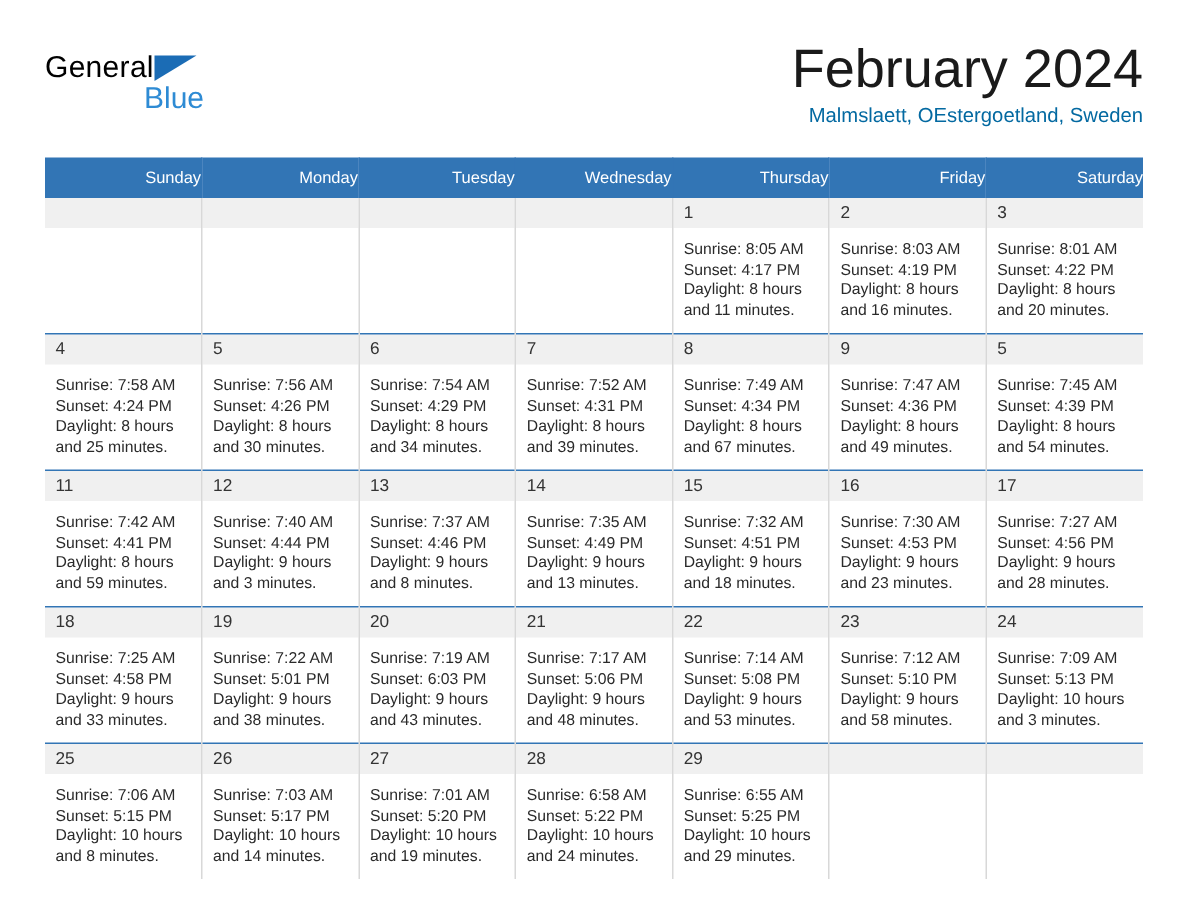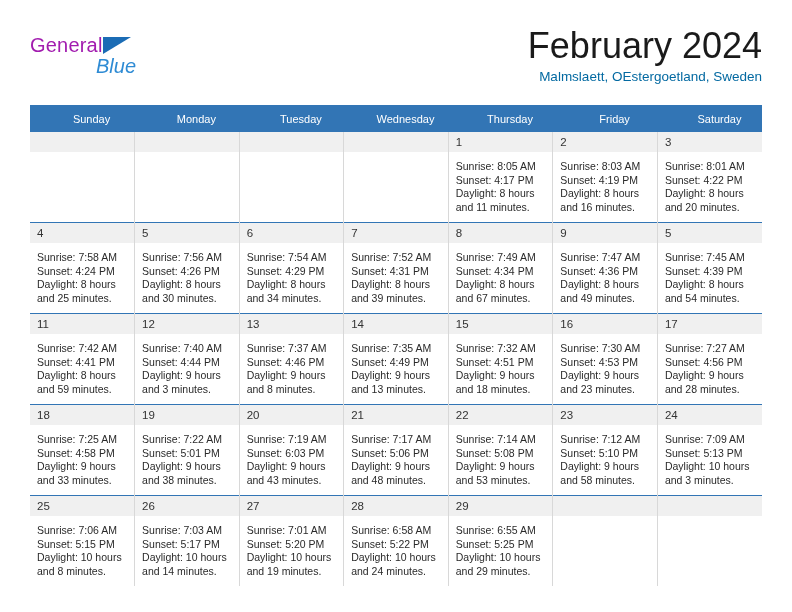--- a/index.html
+++ b/index.html
@@ -34,41 +34,40 @@
     left: 0;
     top: 4px;
     width: 200px;
     height: 50px;
   }
   .brand-line1 {
     position: relative;
     display: block;
     font-size: 20px;
     letter-spacing: 0.2px;
-    color: #a21caf;
+    color: #000000;
     line-height: 22px;
     height: 22px;
   }
   .brand-tri {
     position: absolute;
     left: 73px;
     top: 3px;
     width: 0;
     height: 0;
     border-left: 28px solid #1b6cb5;
     border-bottom: 17px solid transparent;
   }
   .brand-line2 {
     display: block;
     font-size: 20px;
     color: #2e8bd4;
     line-height: 22px;
     margin-left: 66px;
     margin-top: -1px;
-    font-style: italic;
   }
 
   .title-block {
     position: absolute;
     right: 0;
     top: 0;
     text-align: right;
   }
   .cal-title {
     font-size: 36px;
@@ -92,21 +91,21 @@
     top: 105px;
     width: 732px;
     border-collapse: collapse;
     table-layout: fixed;
   }
   .calendar th {
     background: #3275b5;
     color: #ffffff;
     font-size: 11px;
     font-weight: normal;
-    text-align: center;
+    text-align: right;
     padding: 5px 0 5px 19px;
     height: 17px;
     border-right: 1px solid #3275b5;
   }
   .calendar th:last-child { border-right: none; }
 
   .calendar td {
     vertical-align: top;
     padding: 0;
     border-right: 1px solid #d8d8d8;

